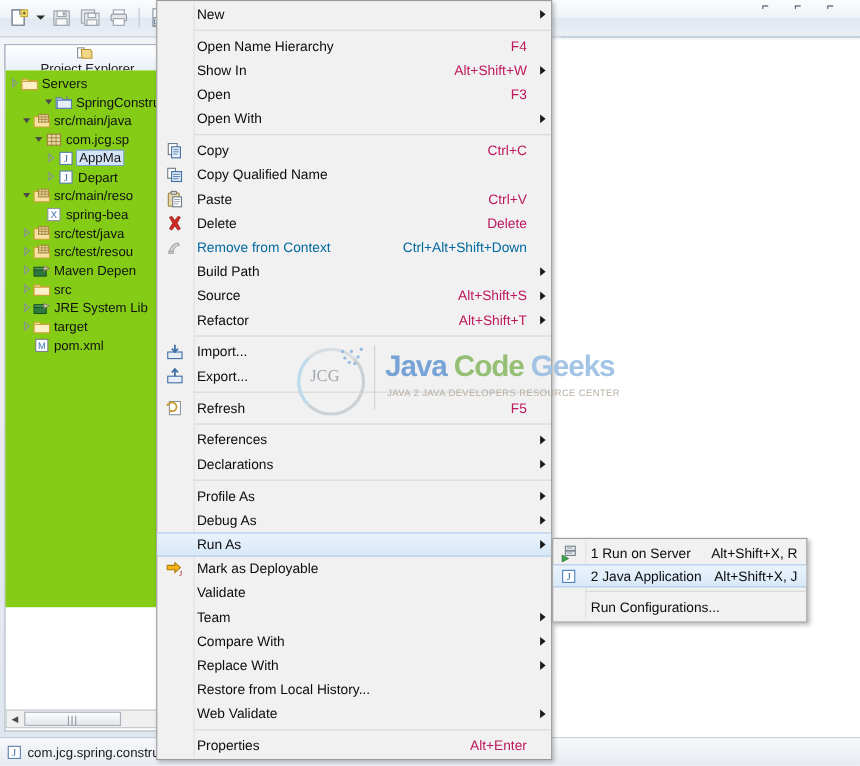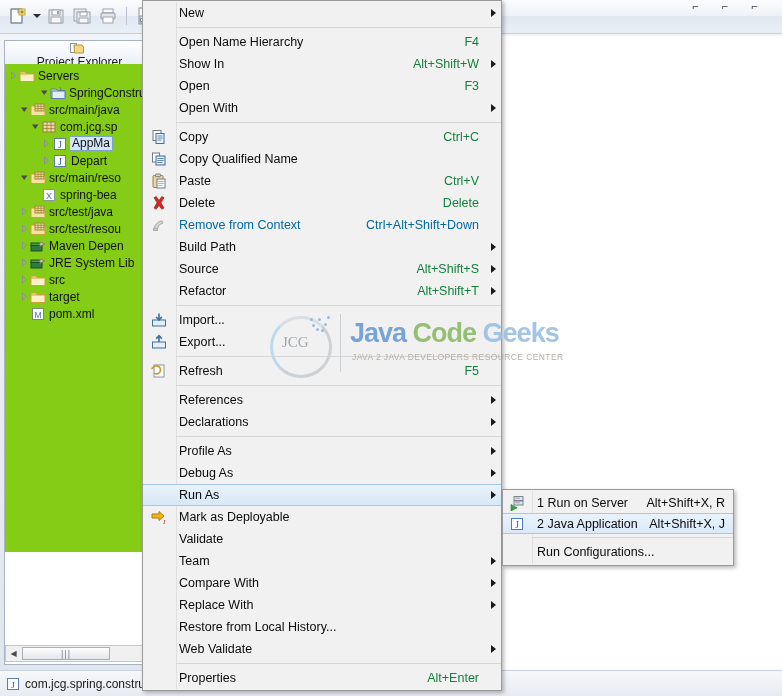--- a/index.html
+++ b/index.html
@@ -277,21 +277,21 @@
     display: flex;
     align-items: center;
     justify-content: center;
   }
   .mi-label {
     flex: 1 1 auto;
     padding-left: 4px;
     white-space: nowrap;
   }
   .mi-accel {
-    color: #15803d;
+    color: #be185d;
     padding-right: 6px;
     white-space: nowrap;
     font-size: 12.5px;
   }
   .mi-arrow {
     width: 16px;
     flex: 0 0 16px;
     display: flex;
     align-items: center;
     justify-content: center;
@@ -652,40 +652,40 @@
           <span class="node-label">Maven Depen</span>
         </div>
         <div class="tree-row" style="padding-left: 13px;">
           <span class="arrow">
             <svg width="9" height="9" viewBox="0 0 9 9">
               <path d="M2.5 1 L6.5 4.5 L2.5 8 Z" fill="none" stroke="#8a929b" stroke-width="1"></path>
             </svg>
           </span>
           <span class="node-icon">
             <svg width="16" height="16" viewBox="0 0 16 16">
+              <path d="M1 4 h5 l1.5 1.5 h7.5 v8 h-14 z" fill="#f6e3a4" stroke="#c9a437"></path>
+                <path d="M1 6 h14 v7.5 h-14 z" fill="#fbf0c8" stroke="#c9a437"></path>
+            </svg>
+          </span>
+          <span class="node-label">src</span>
+        </div>
+        <div class="tree-row" style="padding-left: 13px;">
+          <span class="arrow">
+            <svg width="9" height="9" viewBox="0 0 9 9">
+              <path d="M2.5 1 L6.5 4.5 L2.5 8 Z" fill="none" stroke="#8a929b" stroke-width="1"></path>
+            </svg>
+          </span>
+          <span class="node-icon">
+            <svg width="16" height="16" viewBox="0 0 16 16">
               <rect x="1" y="7" width="11" height="6" fill="#2f7a3e" stroke="#1c5128"></rect>
                 <rect x="1" y="5" width="11" height="2.5" fill="#4a9e59" stroke="#1c5128"></rect>
                 <path d="M10 4 l5 2 -5 2 z" fill="#d8d2b6" stroke="#8d8562"></path>
             </svg>
           </span>
           <span class="node-label">JRE System Lib</span>
-        </div>
-        <div class="tree-row" style="padding-left: 13px;">
-          <span class="arrow">
-            <svg width="9" height="9" viewBox="0 0 9 9">
-              <path d="M2.5 1 L6.5 4.5 L2.5 8 Z" fill="none" stroke="#8a929b" stroke-width="1"></path>
-            </svg>
-          </span>
-          <span class="node-icon">
-            <svg width="16" height="16" viewBox="0 0 16 16">
-              <path d="M1 4 h5 l1.5 1.5 h7.5 v8 h-14 z" fill="#f6e3a4" stroke="#c9a437"></path>
-                <path d="M1 6 h14 v7.5 h-14 z" fill="#fbf0c8" stroke="#c9a437"></path>
-            </svg>
-          </span>
-          <span class="node-label">src</span>
         </div>
         <div class="tree-row" style="padding-left: 13px;">
           <span class="arrow">
             <svg width="9" height="9" viewBox="0 0 9 9">
               <path d="M2.5 1 L6.5 4.5 L2.5 8 Z" fill="none" stroke="#8a929b" stroke-width="1"></path>
             </svg>
           </span>
           <span class="node-icon">
             <svg width="16" height="16" viewBox="0 0 16 16">
               <path d="M1 4 h5 l1.5 1.5 h7.5 v8 h-14 z" fill="#f6e3a4" stroke="#c9a437"></path>

